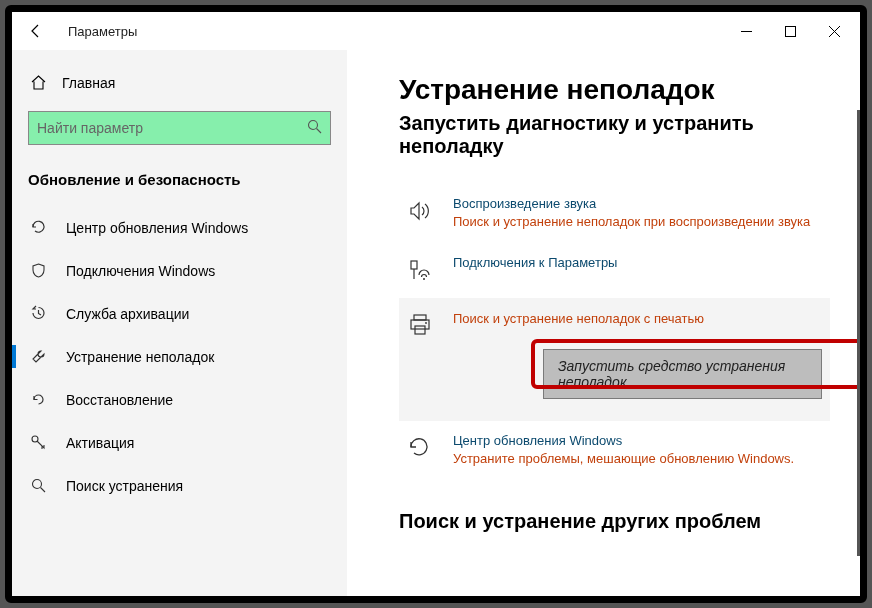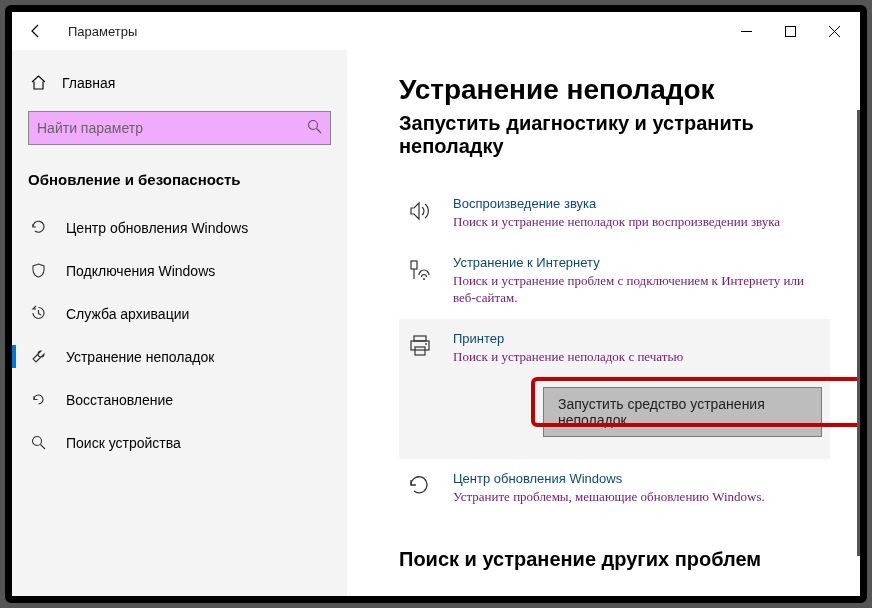--- a/index.html
+++ b/index.html
@@ -70,21 +70,21 @@
     display: flex;
     align-items: center;
     padding: 8px 16px;
     cursor: pointer;
   }
   .home-row .icon { width: 20px; display:flex; justify-content:center; margin-right: 14px; }
   .searchbox {
     margin: 12px 16px 18px 16px;
     height: 34px;
     border: 1px solid #888;
-    background: #f0abfc;
+    background: #86efac;
     display: flex;
     align-items: center;
     padding: 0 8px;
   }
   .searchbox input {
     border: none;
     outline: none;
     background: transparent;
     flex: 1;
     font-size: 14px;
@@ -139,38 +139,39 @@
     padding: 12px 8px 12px 8px;
     cursor: pointer;
   }
   .trouble-item .iconcol {
     width: 46px;
     padding-top: 2px;
     display:flex; justify-content:flex-start;
   }
   .trouble-item .txt { flex:1; }
   .trouble-item .ttitle { font-size: 13px; color:#0c4a6e; margin-bottom:2px; }
-  .trouble-item .tdesc { font-size: 13px; color:#701a75; line-height:1.35;font-family:Liberation Serif, serif; }
+  .trouble-item .tdesc { font-size: 13px; color:#c2410c; line-height:1.35; }
   .trouble-item.selected {
     background: #f4f4f4;
     padding-bottom: 22px;
   }
   .run-btn-wrap {
     margin-top: 22px;
     padding-left: 90px;
     position: relative;
   }
   .run-btn {
     display:inline-block;
     background: #bdbdbd;
     border: 1px solid #7a7a7a;
     padding: 8px 14px;
     font-size: 14px;
     color:#222;
     cursor:pointer;
+    font-style:italic;
   }
   .highlight-box {
     position:absolute;
     border: 4px solid #c00000;
     border-radius: 6px;
     pointer-events:none;
   }
   .section-title {
     font-size: 20px;
     font-weight: 600;
@@ -281,25 +282,34 @@
           <svg width="17" height="17" viewBox="0 0 17 17">
               <path d="M4 8.5 A4.5 4.5 0 1 1 8.5 13" stroke="#333" stroke-width="1.2" fill="none"></path>
               <path d="M4 5 L4 8.5 L7.5 8.5" stroke="#333" stroke-width="1.2" fill="none"></path>
             </svg>
         </span>
         <span>Восстановление</span>
       </div>
       <div class="nav-item">
         <span class="icon">
           <svg width="17" height="17" viewBox="0 0 17 17">
+              <circle cx="5" cy="5" r="3" stroke="#333" stroke-width="1.1" fill="none"></circle>
+              <path d="M7 7 L14 14 L14 11 M12 12 L12 15" stroke="#333" stroke-width="1.1" fill="none"></path>
+            </svg>
+        </span>
+        <span>Активация</span>
+      </div>
+      <div class="nav-item">
+        <span class="icon">
+          <svg width="17" height="17" viewBox="0 0 17 17">
               <circle cx="7" cy="7" r="4.5" stroke="#333" stroke-width="1.1" fill="none"></circle>
               <line x1="10.5" y1="10.5" x2="15" y2="15" stroke="#333" stroke-width="1.1"></line>
             </svg>
         </span>
-        <span>Поиск устройства</span>
+        <span>Поиск устранения</span>
       </div>
     </div>
 
     <div class="main">
       <div class="scrollhint"></div>
       <div class="page-title">Устранение неполадок</div>
       <div class="page-subtitle">Запустить диагностику и устранить неполадку</div>
 
       <div class="trouble-list">
 
@@ -325,38 +335,36 @@
             <svg width="26" height="26" viewBox="0 0 26 26">
                   <rect x="4" y="4" width="6" height="8" stroke="#333" stroke-width="1.2" fill="none"></rect>
                   <path d="M12 18 A5 5 0 0 1 22 18" stroke="#333" stroke-width="1.2" fill="none"></path>
                   <path d="M14.5 20 A2.5 2.5 0 0 1 19.5 20" stroke="#333" stroke-width="1.2" fill="none"></path>
                   <circle cx="17" cy="22" r="1" fill="#333"></circle>
                   <line x1="7" y1="12" x2="7" y2="22" stroke="#333" stroke-width="1.2"></line>
                 </svg>
           </span>
             </div>
           <div class="txt">
-            <div class="ttitle">Устранение к Интернету</div>
-            <div class="tdesc">Поиск и устранение проблем с подключением к Интернету или веб-сайтам.</div>
+            <div class="ttitle">Подключения к Параметры</div>
           </div>
         </div>
 
         <div class="trouble-item selected" style="position:relative;">
           <div class="iconcol">
               <span>
             <svg width="26" height="26" viewBox="0 0 26 26">
                   <rect x="7" y="3" width="12" height="5" stroke="#333" stroke-width="1.2" fill="none"></rect>
                   <rect x="4" y="8" width="18" height="9" stroke="#333" stroke-width="1.2" fill="none"></rect>
                   <rect x="8" y="14" width="10" height="8" stroke="#333" stroke-width="1.2" fill="none"></rect>
                   <circle cx="19" cy="11" r="0.9" fill="#333"></circle>
                 </svg>
           </span>
             </div>
           <div class="txt">
-            <div class="ttitle">Принтер</div>
             <div class="tdesc">Поиск и устранение неполадок с печатью</div>
             <div class="run-btn-wrap">
               <span class="run-btn">Запустить средство устранения неполадок</span>
               <div class="highlight-box" style="left:78px; top:-10px; width:336px; height:50px;"></div>
             </div>
           </div>
         </div>
 
         <div class="trouble-item">
           <div class="iconcol">

